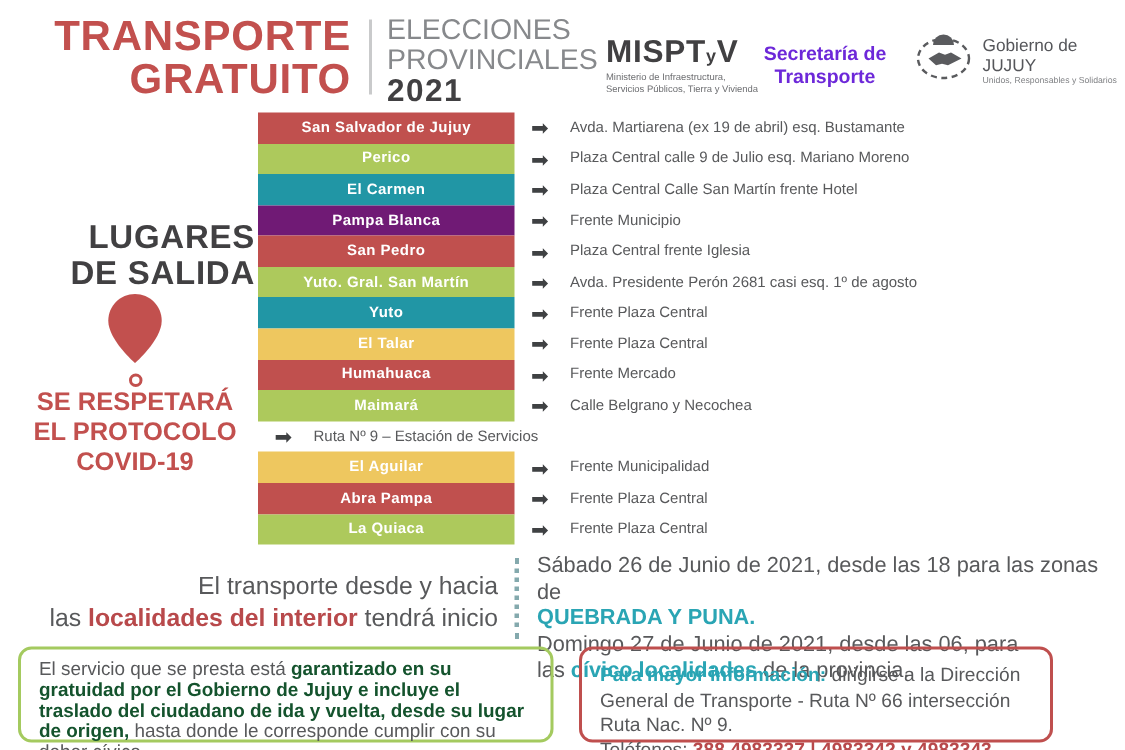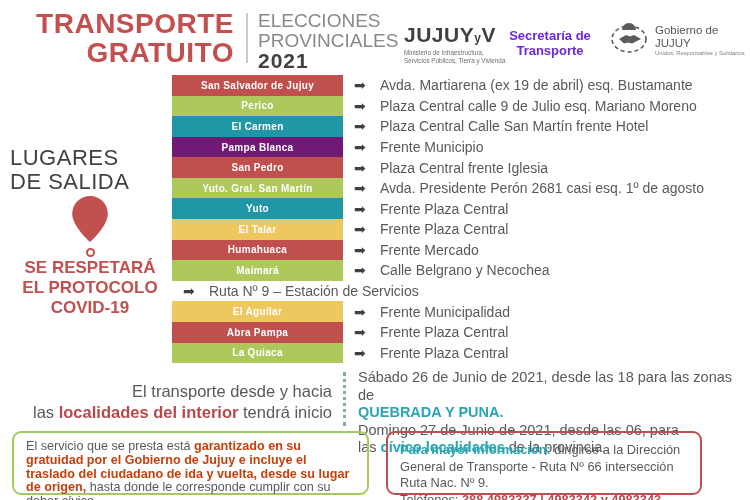--- a/index.html
+++ b/index.html
@@ -35,21 +35,21 @@
   .logo-sec {
     position: absolute; left: 508px; top: 28px; width: 84px;
     text-align: center; font-weight: bold; font-size: 13px; line-height: 15px; color: #6d28d9;
   }
   .logo-jujuy { position: absolute; left: 608px; top: 20px; display: flex; align-items: center; gap: 5px; }
   .logo-jujuy .jtxt .name { font-size: 11.5px; color: #55565a; line-height: 13px; }
   .logo-jujuy .jtxt .sub { font-size: 5.8px; color: #808285; }
   
   .lp-title {
     position: absolute; left: 10px; top: 146px; width: 160px;
-    text-align: left; font-weight: normal; font-size: 22px; line-height: 24px;
+    text-align: right; font-weight: bold; font-size: 22px; line-height: 24px;
     color: #414042; letter-spacing: 0.5px;
   }
   .lp-pin { position: absolute; left: 10px; top: 196px; width: 160px; text-align: center; }
   .lp-pin .ring {
     display:block; margin: 2px auto 0; width: 9px; height: 9px;
     border: 2px solid #c2504e; border-radius: 50%;
   }
   .lp-covid {
     position: absolute; left: 5px; top: 258px; width: 170px;
     text-align: center; font-weight: bold; font-size: 17px; line-height: 20px;
@@ -58,21 +58,21 @@
   
   .list { position: absolute; left: 172px; top: 75px; width: 566px; height: 288px;
           display: flex; flex-direction: column; }
   .row { flex: 1; display: flex; align-items: center; }
   .badge {
     width: 171px; height: 100%; flex: none;
     display: flex; align-items: center; justify-content: center;
     color: #ffffff; font-weight: bold; font-size: 10px; letter-spacing: 0.3px;
   }
   .arrow { flex: none; width: 26px; margin-left: 11px; color: #3f4143; font-size: 14px; line-height: 1; }
-  .dest { color: #58595b; font-size: 14px; white-space: nowrap; }
+  .dest { color: #58595b; font-size: 10px; white-space: nowrap; }
   
   .sched-left {
     position: absolute; left: 20px; top: 381px; width: 312px;
     text-align: right; font-size: 16.5px; line-height: 21px; color: #58595b;
   }
   .sched-left b { color: #b8494b; }
   .sched-dots {
     position: absolute; left: 343px; top: 372px; height: 54px; width: 0;
     border-left: 3px dotted #84a9ad;
   }
@@ -80,21 +80,21 @@
     position: absolute; left: 358px; top: 369px; width: 390px;
     font-size: 14.5px; line-height: 17.5px; color: #58595b;
   }
   .teal-b { color: #2aa5b4; font-weight: bold; }
   
   .box {
     position: absolute; top: 431px; height: 64px; border-radius: 9px;
     padding: 7px 12px 6px; font-size: 12.6px; line-height: 13.8px; color: #58595b;
   }
   .box-guarantee { left: 12px;  width: 357px; border: 2px solid #a4ca5f; }
-  .box-guarantee b { color: #c2410c; }
+  .box-guarantee b { color: #14532d; }
   .box-info { left: 386px; width: 316px; border: 2px solid #bf4f4e;
               font-size: 12.8px; line-height: 16.5px; padding-top: 9px;}
   .box-info .phones { color: #b8494b; font-weight: bold; }
 </style>
 </head>
 <body>
 
 <div class="poster">
 
   <div class="hdr-title">
@@ -102,21 +102,21 @@
     <div>GRATUITO</div>
   </div>
   <div class="hdr-divider"></div>
   <div class="hdr-elect">
     <div>ELECCIONES</div>
     <div>PROVINCIALES</div>
     <div class="year">2021</div>
   </div>
 
   <div class="logo-misptv">
-    <div class="big"><span>JUJUY</span><span class="small-y">y</span><span>V</span></div>
+    <div class="big"><span>MISPT</span><span class="small-y">y</span><span>V</span></div>
     <div class="sub">Ministerio de Infraestructura,</div>
     <div class="sub">Servicios Públicos, Tierra y Vivienda</div>
   </div>
 
   <div class="logo-sec">
     <div>Secretaría de</div>
     <div>Transporte</div>
   </div>
 
   <div class="logo-jujuy">

